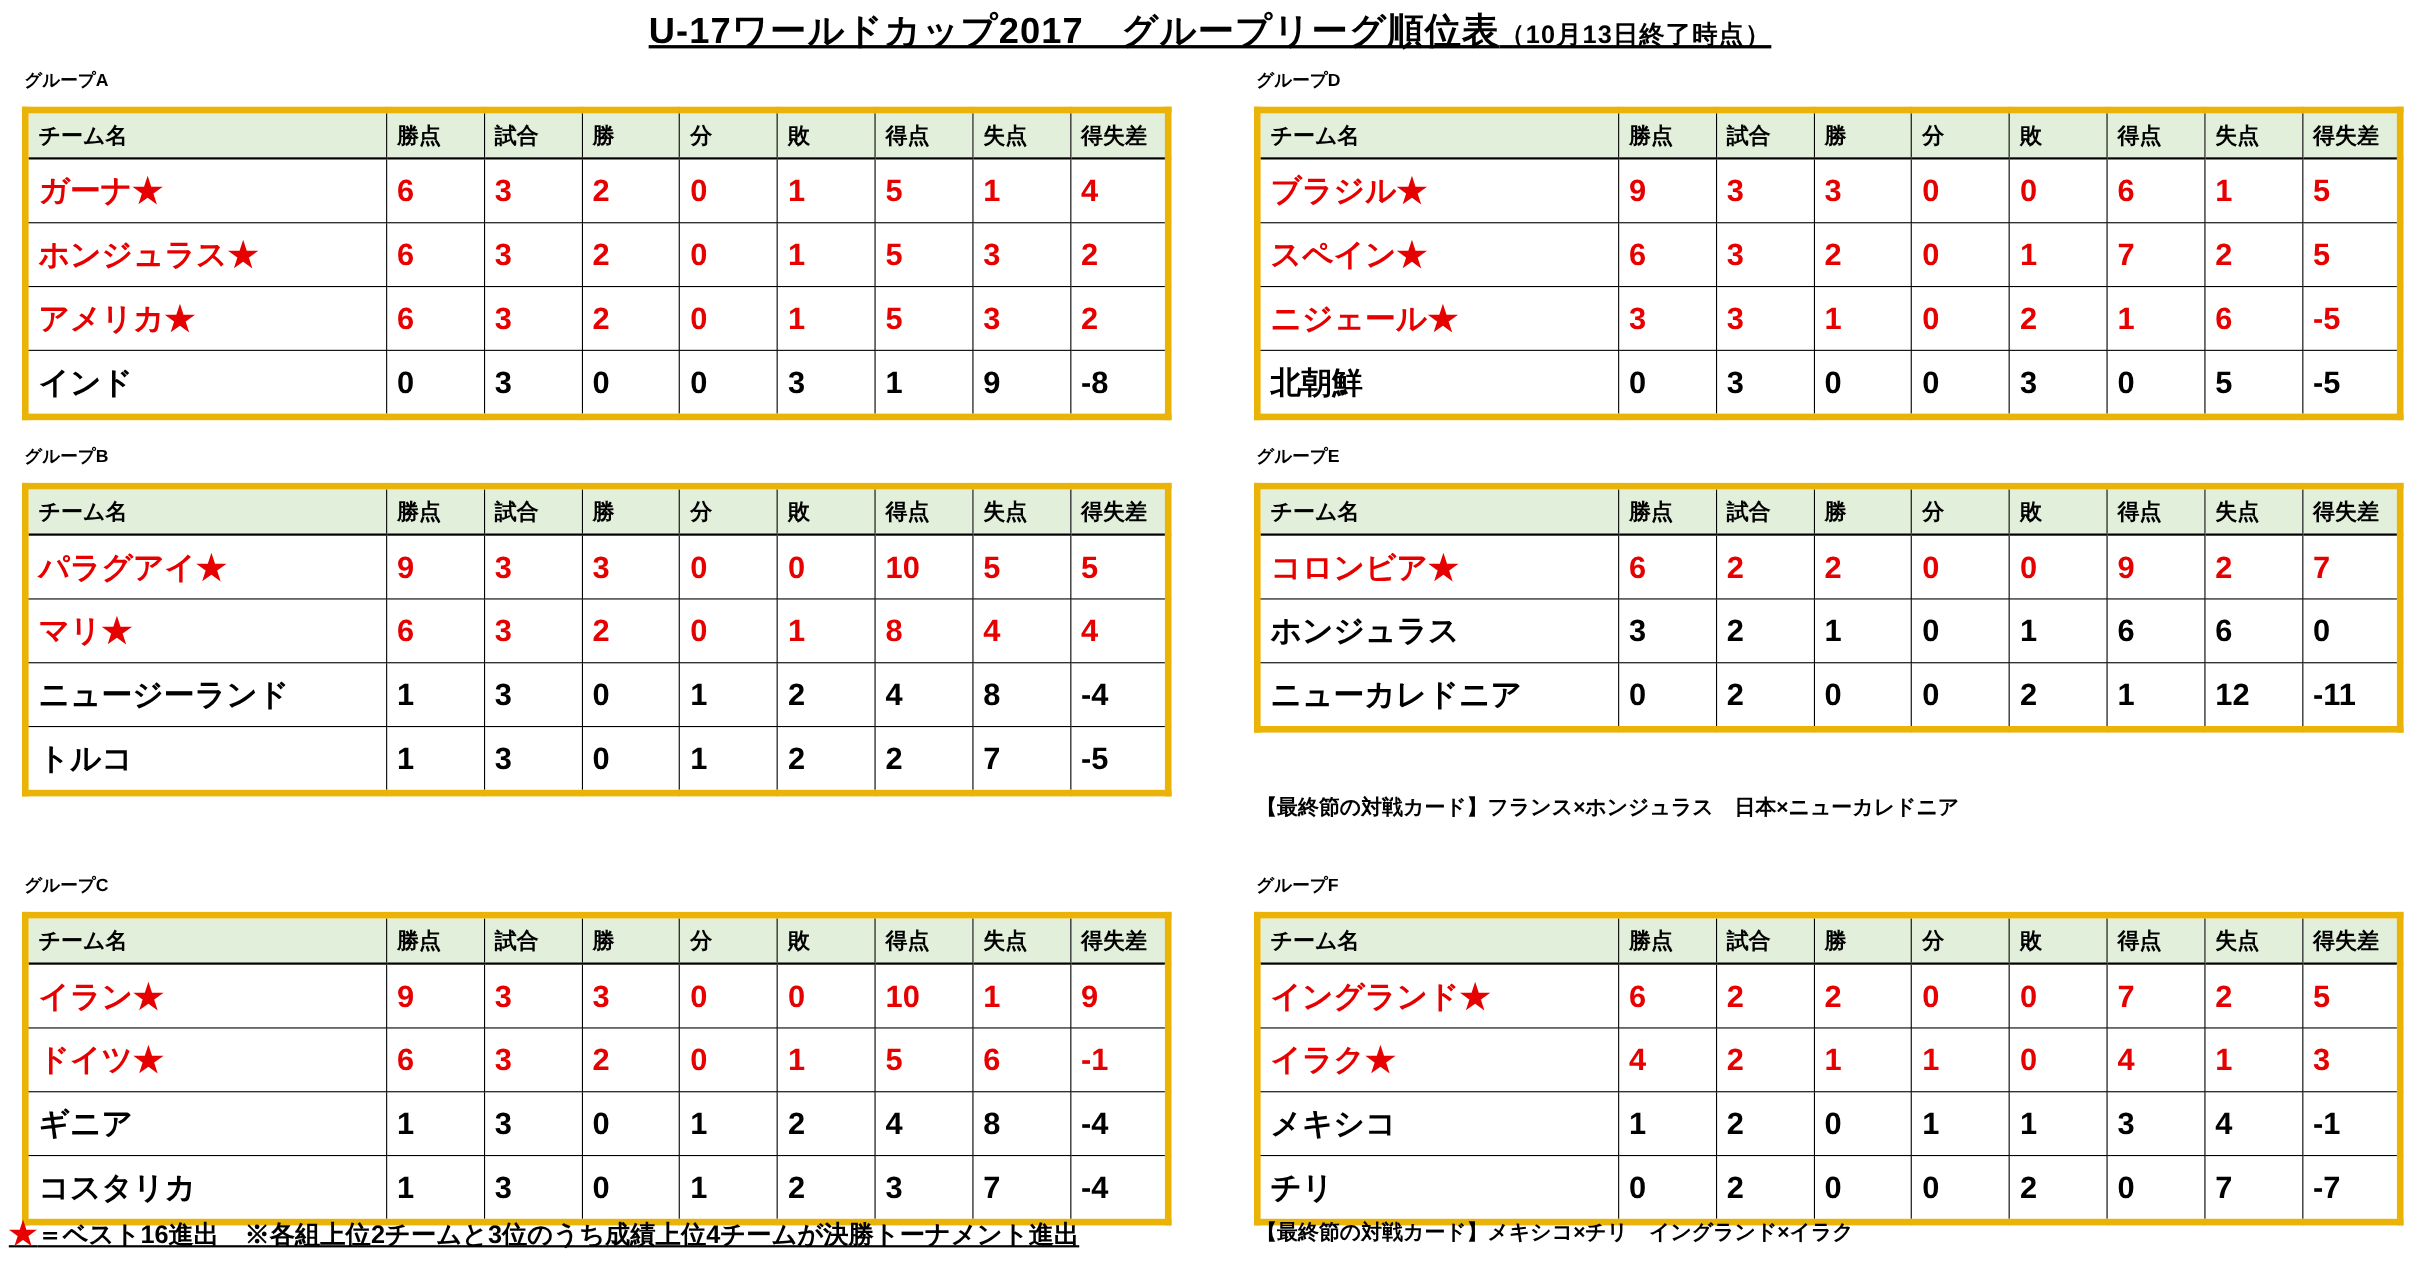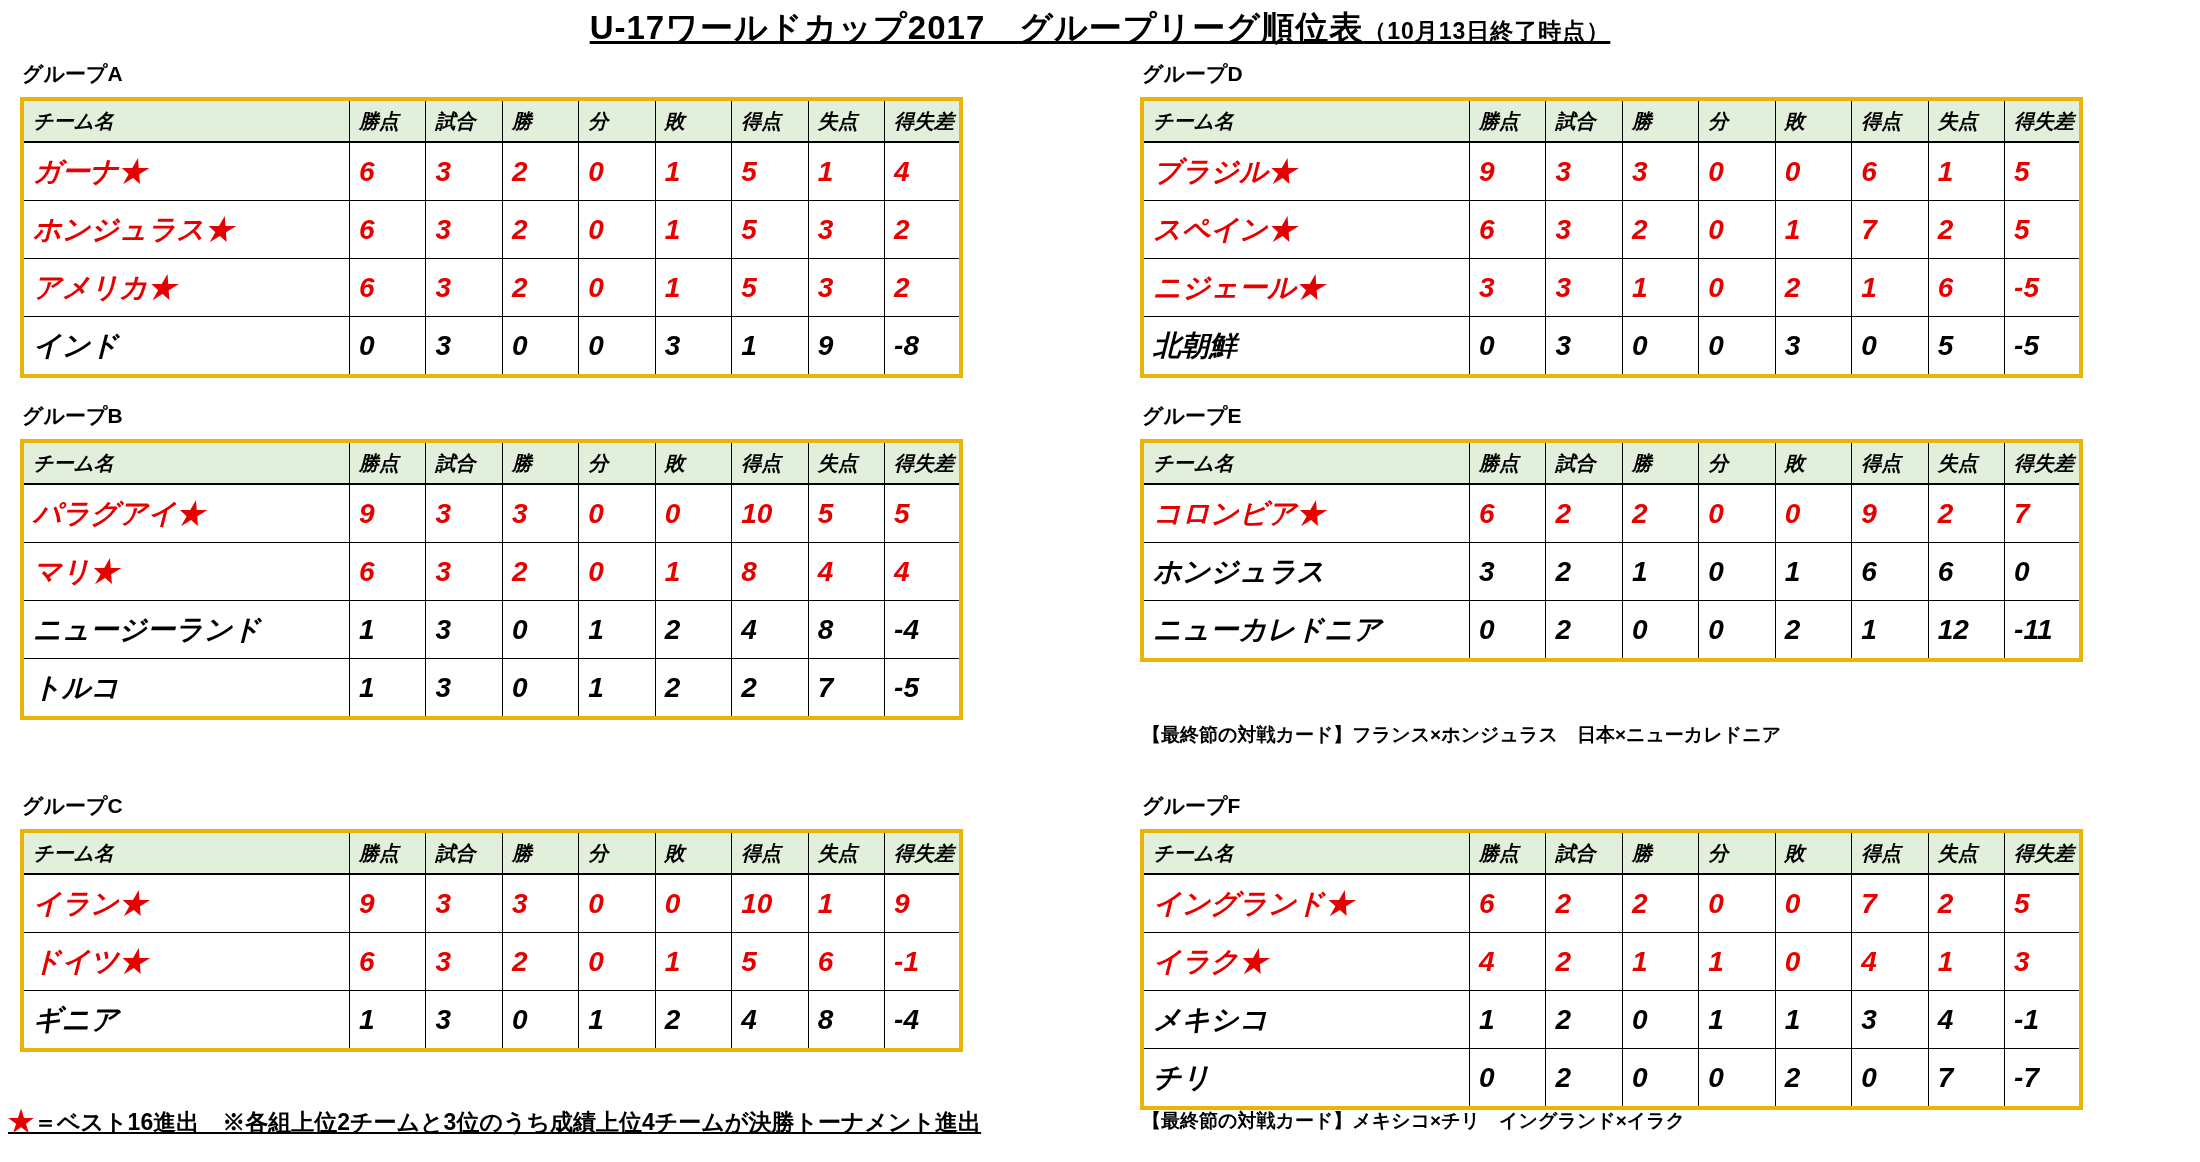--- a/index.html
+++ b/index.html
@@ -16,25 +16,24 @@
     position:absolute;top:6px;left:0;width:2200px;text-align:center;
     font-weight:bold;font-size:33px;letter-spacing:1px;text-decoration:underline;
   }
   .title-sub{font-size:23px;}
   section.group{position:absolute;width:1045px;}
   .col-left{left:20px;}
   .col-right{left:1140px;}
   .rowpos-1{top:60px;}
   .rowpos-2{top:402px;}
   .rowpos-3{top:792px;}
-  .group-label{font-size:21px;font-weight:bold;margin:0 0 9px 2px;line-height:28px;}
+  .group-label{font-size:16px;font-weight:bold;margin:0 0 9px 2px;line-height:28px;}
   table.standings{
-    border-collapse:collapse;table-layout:fixed;width:943px;
-    border:4px solid #eab308;
-    font-style:italic;
+    border-collapse:collapse;table-layout:fixed;width:1045px;
+    border:6px solid #eab308;
   }
   table.standings th,table.standings td{
     border:1px solid #000;font-weight:bold;text-align:left;
     padding:0 0 0 9px;white-space:nowrap;overflow:hidden;
   }
   table.standings th{
     background:var(--header-bg);height:40px;font-size:20px;border-bottom:2px solid #000;
   }
   table.standings td{height:57px;font-size:28px;}
   th.team-col,td.team-col{width:316px;}
@@ -230,20 +229,31 @@
           <td class="team-col">ギニア</td>
           <td>1</td>
           <td>3</td>
           <td>0</td>
           <td>1</td>
           <td>2</td>
           <td>4</td>
           <td>8</td>
           <td>-4</td>
         </tr>
+        <tr>
+          <td class="team-col">コスタリカ</td>
+          <td>1</td>
+          <td>3</td>
+          <td>0</td>
+          <td>1</td>
+          <td>2</td>
+          <td>3</td>
+          <td>7</td>
+          <td>-4</td>
+        </tr>
       </tbody>
     </table>
 </section>
 
 <section class="group col-right rowpos-1">
   <div class="group-label">グループD</div>
   <table class="standings">
       <thead>
         <tr>
           <th class="team-col">チーム名</th>

